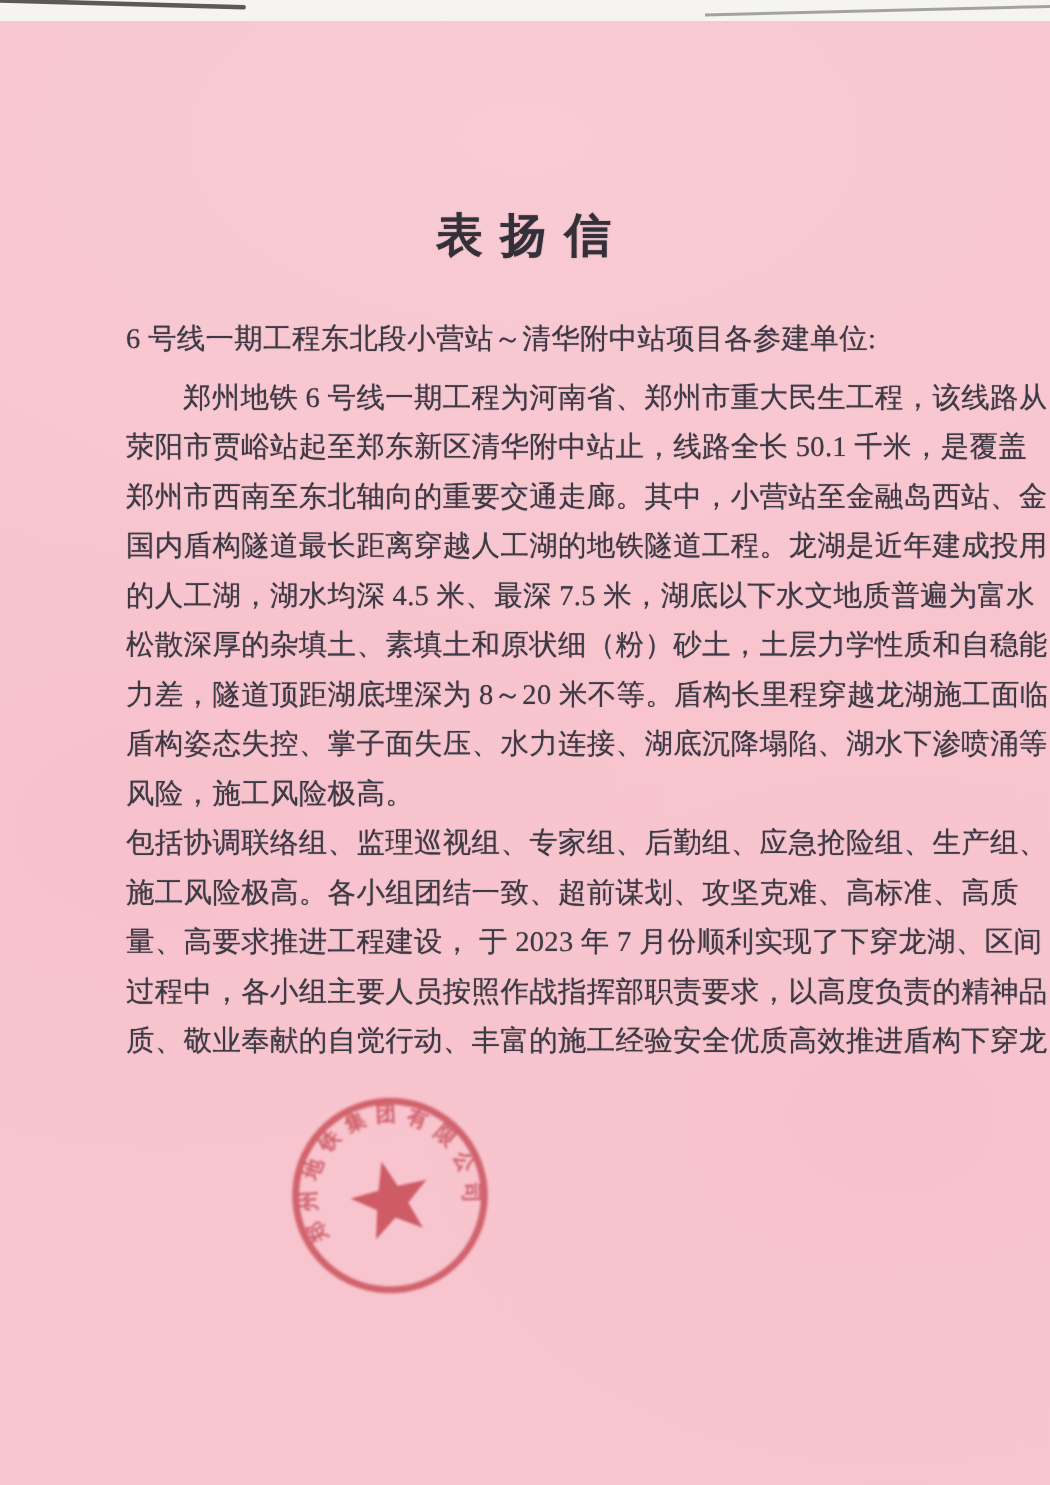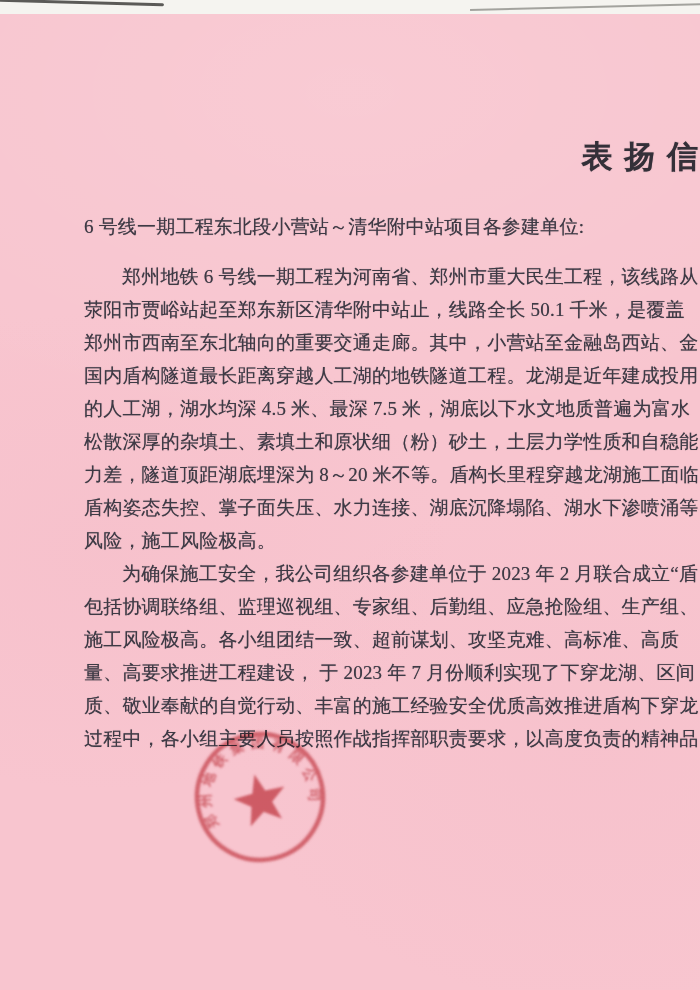--- a/index.html
+++ b/index.html
@@ -25,37 +25,37 @@
   .paper{
     position:absolute;left:0;right:0;top:14px;bottom:0;
     background:
       radial-gradient(900px 500px at 50% 8%, rgba(255,255,255,0.10), rgba(255,255,255,0) 70%),
       radial-gradient(500px 350px at 15% 55%, rgba(230,150,170,0.08), rgba(230,150,170,0) 70%),
       radial-gradient(520px 380px at 85% 75%, rgba(230,150,170,0.07), rgba(230,150,170,0) 70%),
       #f8c5cf;
   }
   .title{
     position:absolute;left:0;top:122px;width:100%;
-    text-align:right;
+    text-align:center;
     font-size:31px;font-weight:bold;letter-spacing:2px;
     color:#343039;
     text-shadow:0 0 0.8px rgba(52,48,57,.7);
   }
   .textblock{
     position:absolute;left:84px;top:196px;width:536px;
     color:#3e3a45;
     font-size:19px;
     text-shadow:0 0 0.7px rgba(62,58,69,.65);
   }
   .line{
     height:33px;line-height:33px;white-space:nowrap;
     letter-spacing:0.2px;
   }
   .line.indent{padding-left:38px;}
-  .line.salutation{margin-bottom:17px;}
+  .line.salutation{margin-bottom:6px;}
   
   .stamp{
     position:absolute;left:189px;top:712px;width:142px;height:142px;
     transform:rotate(-14deg);
     mix-blend-mode:multiply;
     opacity:.82;
   }
   .stamp svg{width:100%;height:100%;}
 </style>
 </head>
@@ -75,26 +75,25 @@
       <div class="line indent">郑州地铁 6 号线一期工程为河南省、郑州市重大民生工程，该线路从</div>
       <div class="line">荥阳市贾峪站起至郑东新区清华附中站止，线路全长 50.1 千米，是覆盖</div>
       <div class="line">郑州市西南至东北轴向的重要交通走廊。其中，小营站至金融岛西站、金</div>
       <div class="line">国内盾构隧道最长距离穿越人工湖的地铁隧道工程。龙湖是近年建成投用</div>
       <div class="line">的人工湖，湖水均深 4.5 米、最深 7.5 米，湖底以下水文地质普遍为富水</div>
       <div class="line">松散深厚的杂填土、素填土和原状细（粉）砂土，土层力学性质和自稳能</div>
       <div class="line">力差，隧道顶距湖底埋深为 8～20 米不等。盾构长里程穿越龙湖施工面临</div>
       <div class="line">盾构姿态失控、掌子面失压、水力连接、湖底沉降塌陷、湖水下渗喷涌等</div>
       <div class="line">风险，施工风险极高。</div>
 
-      <div class="line indent">为确保施工安全，我公司组织各参建单位于 2023 年 2 月联合成立“盾</div>
       <div class="line">包括协调联络组、监理巡视组、专家组、后勤组、应急抢险组、生产组、</div>
       <div class="line">施工风险极高。各小组团结一致、超前谋划、攻坚克难、高标准、高质</div>
       <div class="line">量、高要求推进工程建设， 于 2023 年 7 月份顺利实现了下穿龙湖、区间</div>
+      <div class="line">过程中，各小组主要人员按照作战指挥部职责要求，以高度负责的精神品</div>
       <div class="line">质、敬业奉献的自觉行动、丰富的施工经验安全优质高效推进盾构下穿龙</div>
-      <div class="line">过程中，各小组主要人员按照作战指挥部职责要求，以高度负责的精神品</div>
     </div>
 
     <div class="stamp">
       <svg viewBox="0 0 140 140" xmlns="http://www.w3.org/2000/svg">
         <defs>
           <filter id="smudge" x="-20%" y="-20%" width="140%" height="140%">
             <feGaussianBlur stdDeviation="0.8"></feGaussianBlur>
           </filter>
           <path id="sealArc" d="M 25.6 90.7 A 49 49 0 1 1 114.4 90.7" fill="none"></path>
         </defs>

